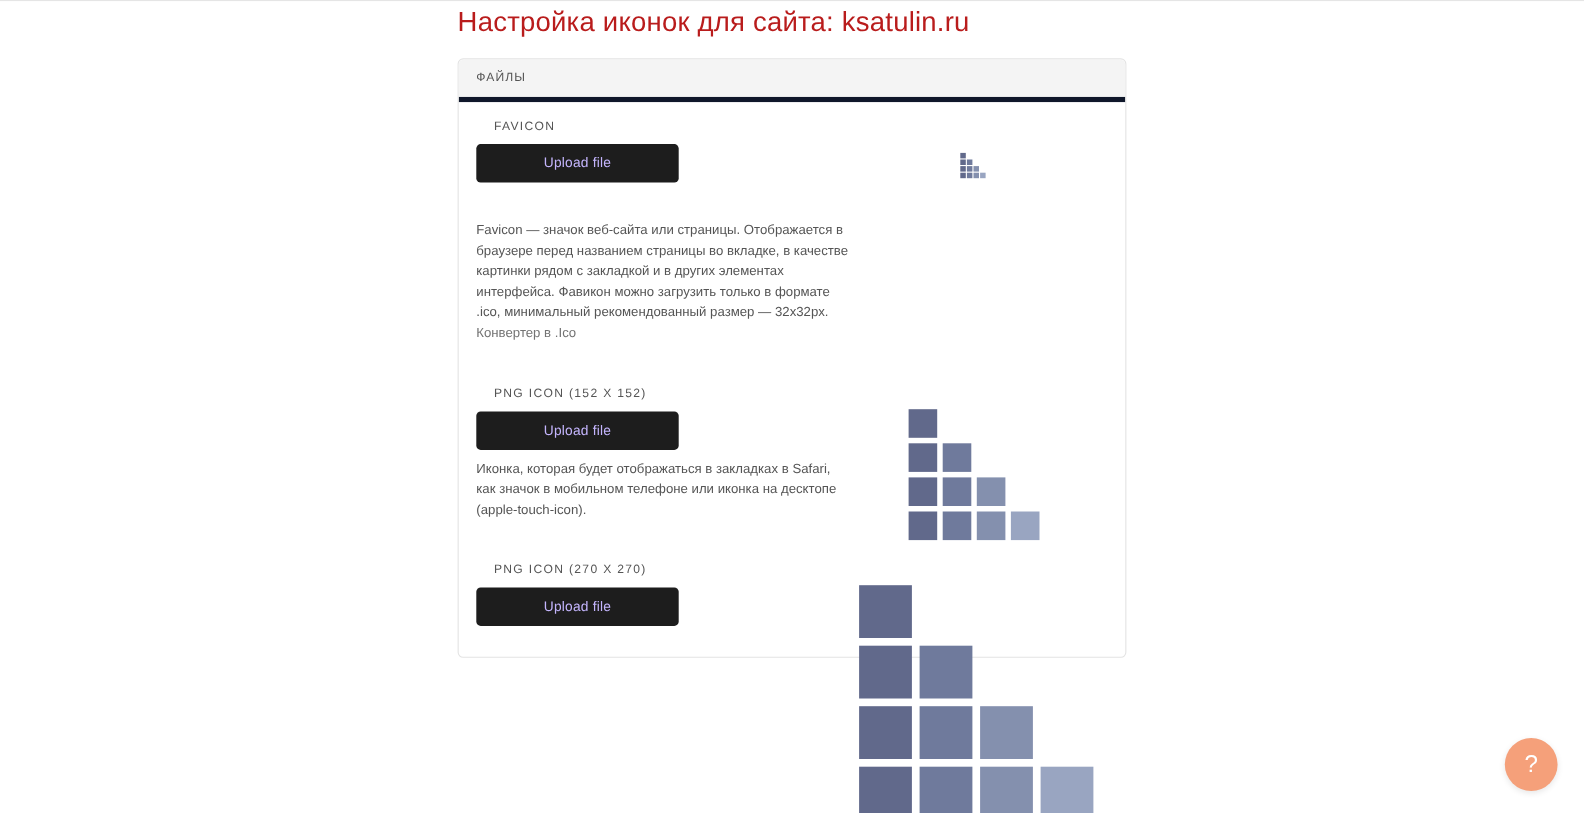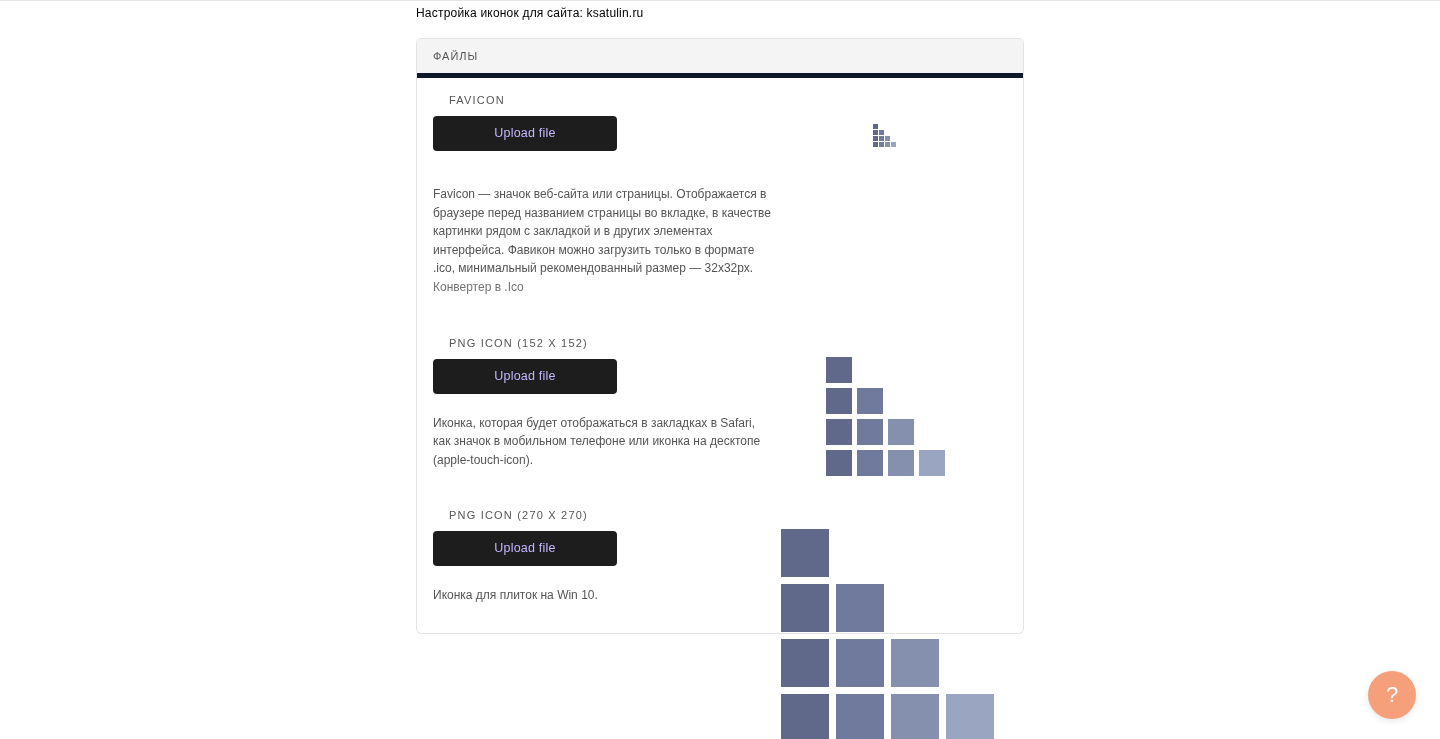--- a/index.html
+++ b/index.html
@@ -19,23 +19,23 @@
     right: 0;
     height: 1px;
     background: #e5e5e5;
   }
   .container {
     width: 608px;
     margin-left: 416px;
     padding-top: 6px;
   }
   .page-title {
-    font-size: 12px;
+    font-size: 25px;
     font-weight: 400;
-    color: #000000;
+    color: #b91c1c;
     margin-bottom: 18px;
     letter-spacing: 0.2px;
   }
   .panel {
     border: 1px solid #e3e3e3;
     border-radius: 5px;
     background: #fff;
   }
   .panel-header {
     background: #f4f4f4;
@@ -76,21 +76,21 @@
     letter-spacing: 0.2px;
   }
   .section-desc {
     font-size: 12px;
     color: #555;
     line-height: 1.55;
     margin-top: 34px;
     max-width: 340px;
   }
   .section-desc-tight {
-    margin-top: 20px;
+    margin-top: 8px;
   }
   .link-orange {
     color: #737373;
     text-decoration: none;
   }
   .icon-preview {
     position: absolute;
   }
   
   .fav-preview {
@@ -239,21 +239,20 @@
               </div>
             <div class="tri-row tri-gap-lg">
                 <div class="tri-cell-lg c1"></div>
                 <div class="tri-cell-lg c2"></div>
                 <div class="tri-cell-lg c3"></div>
                 <div class="tri-cell-lg c4"></div>
               </div>
           </div>
         </div>
 
-        <p class="section-desc section-desc-tight">Иконка для плиток на Win 10.</p>
       </div>
 
     </div>
   </div>
 </div>
 
 <div class="help-fab">
   <span>?</span>
 </div>
 

